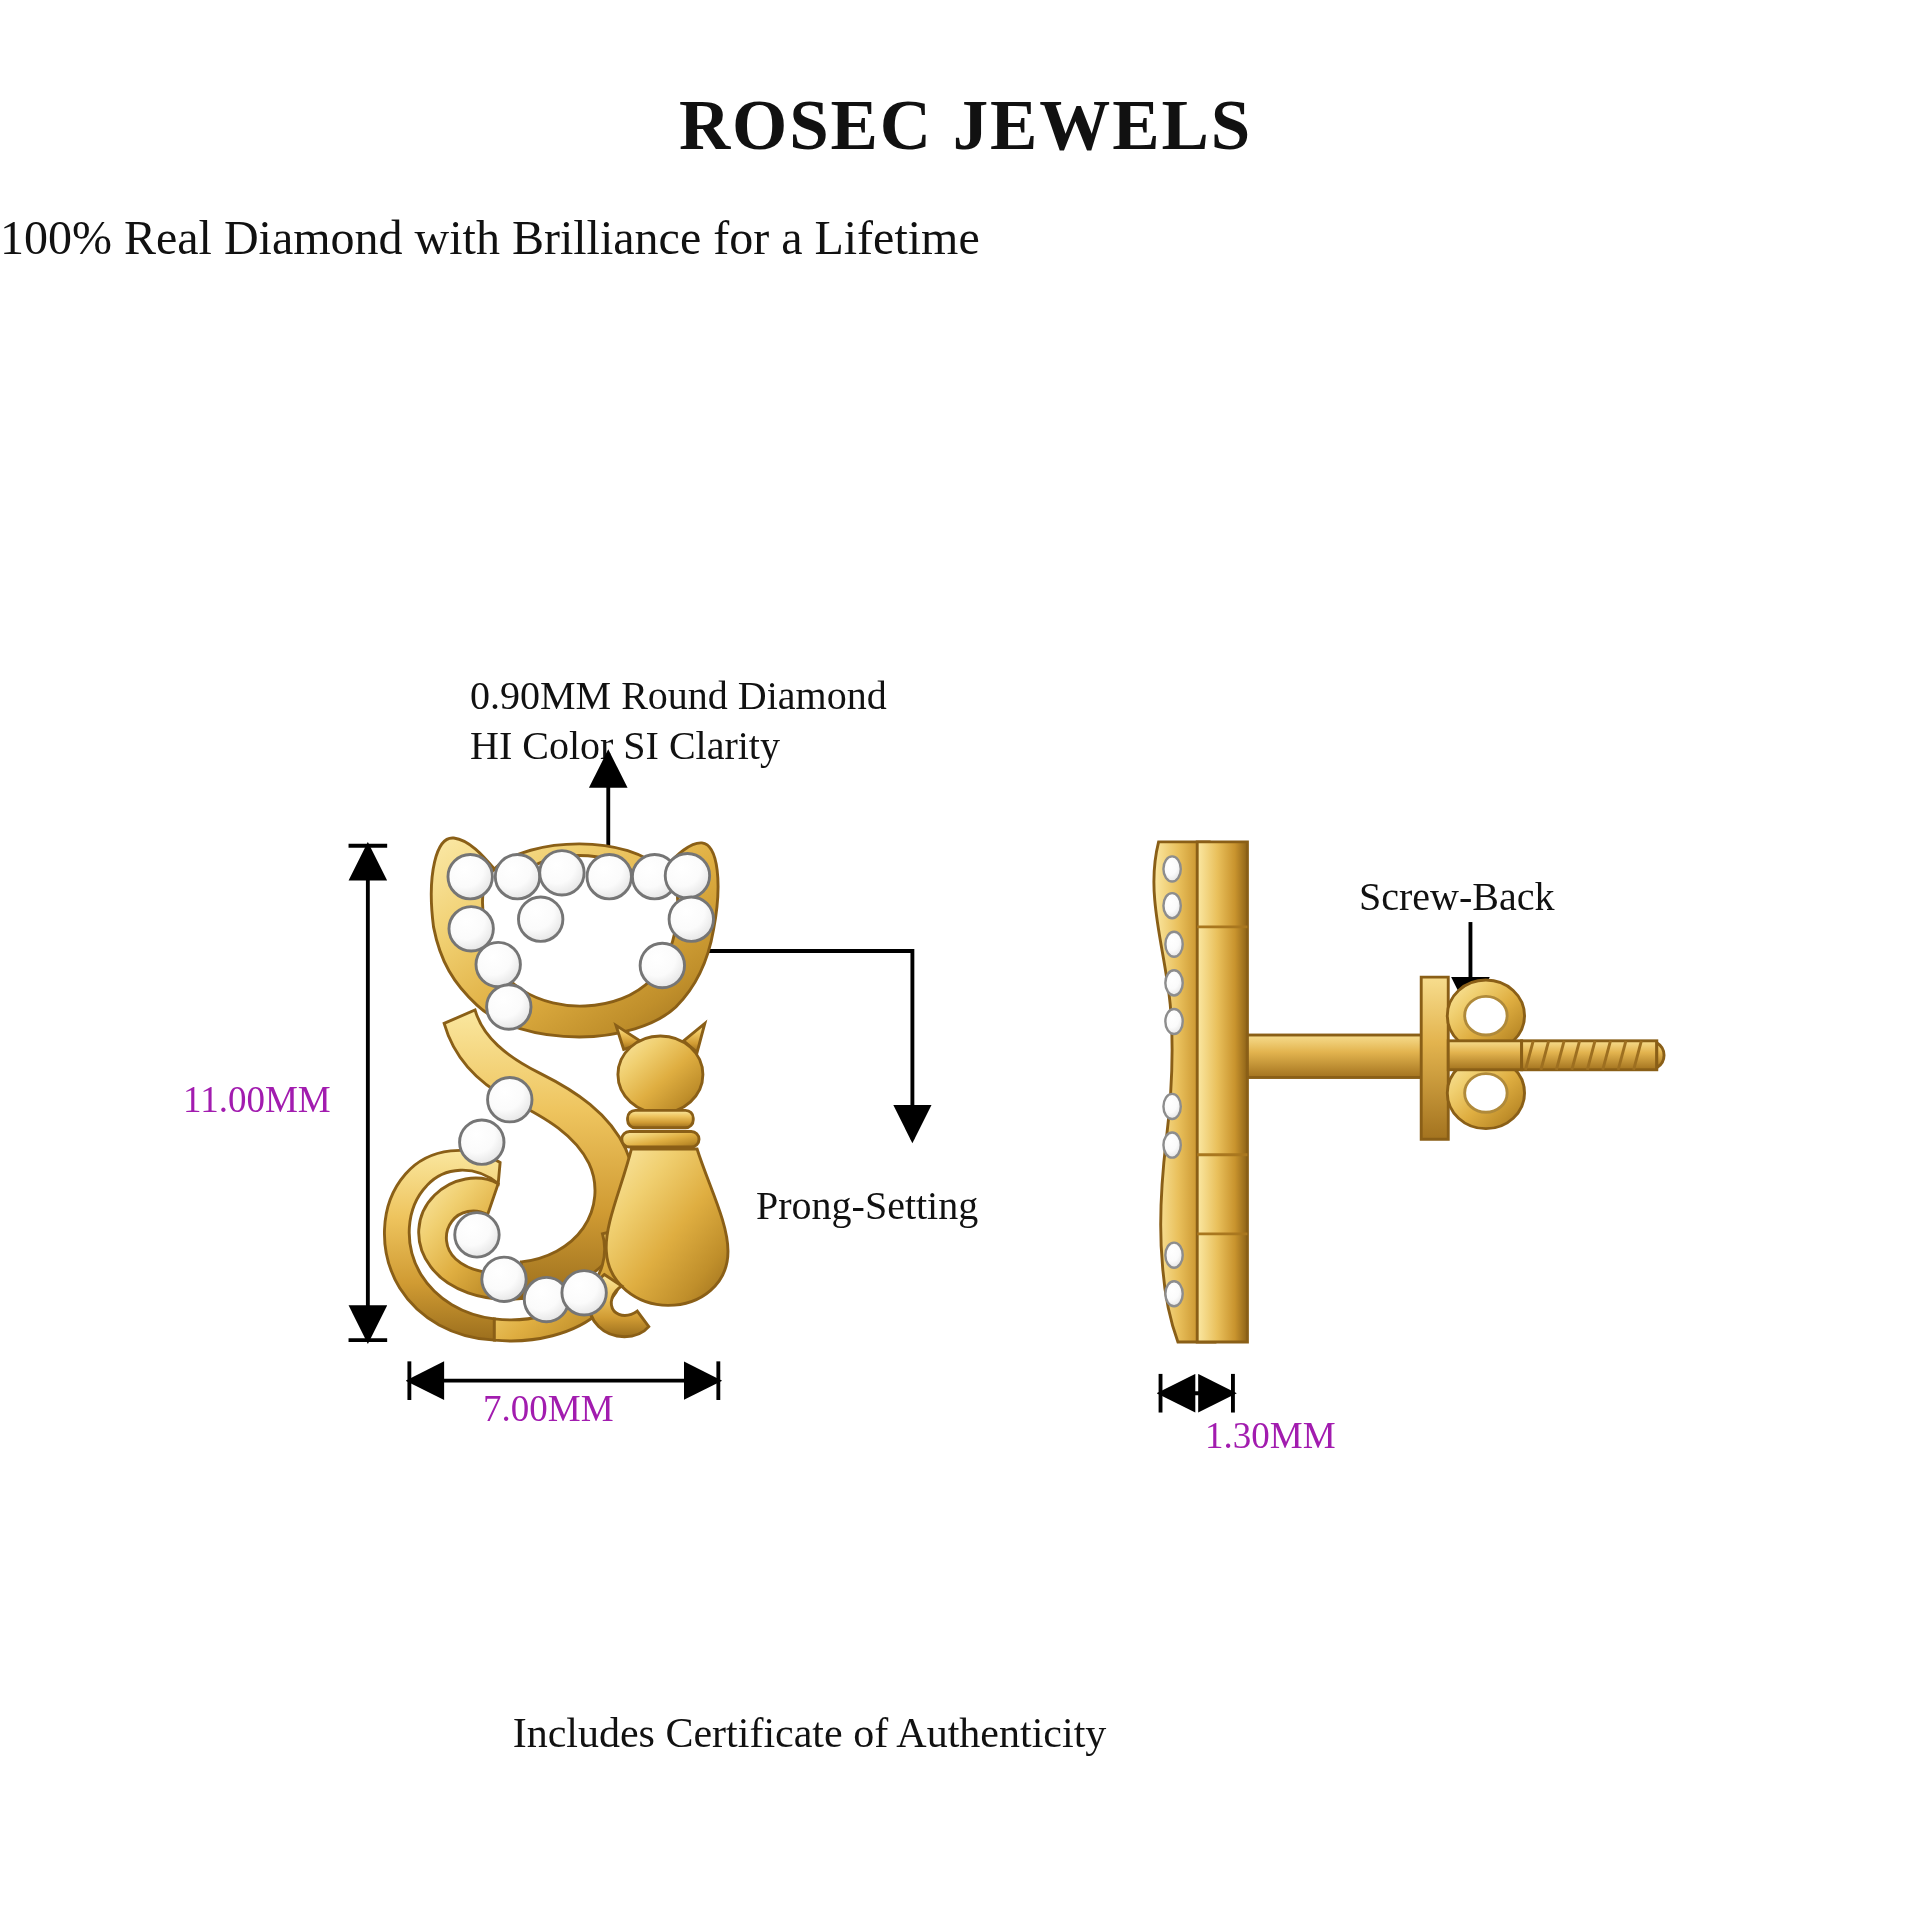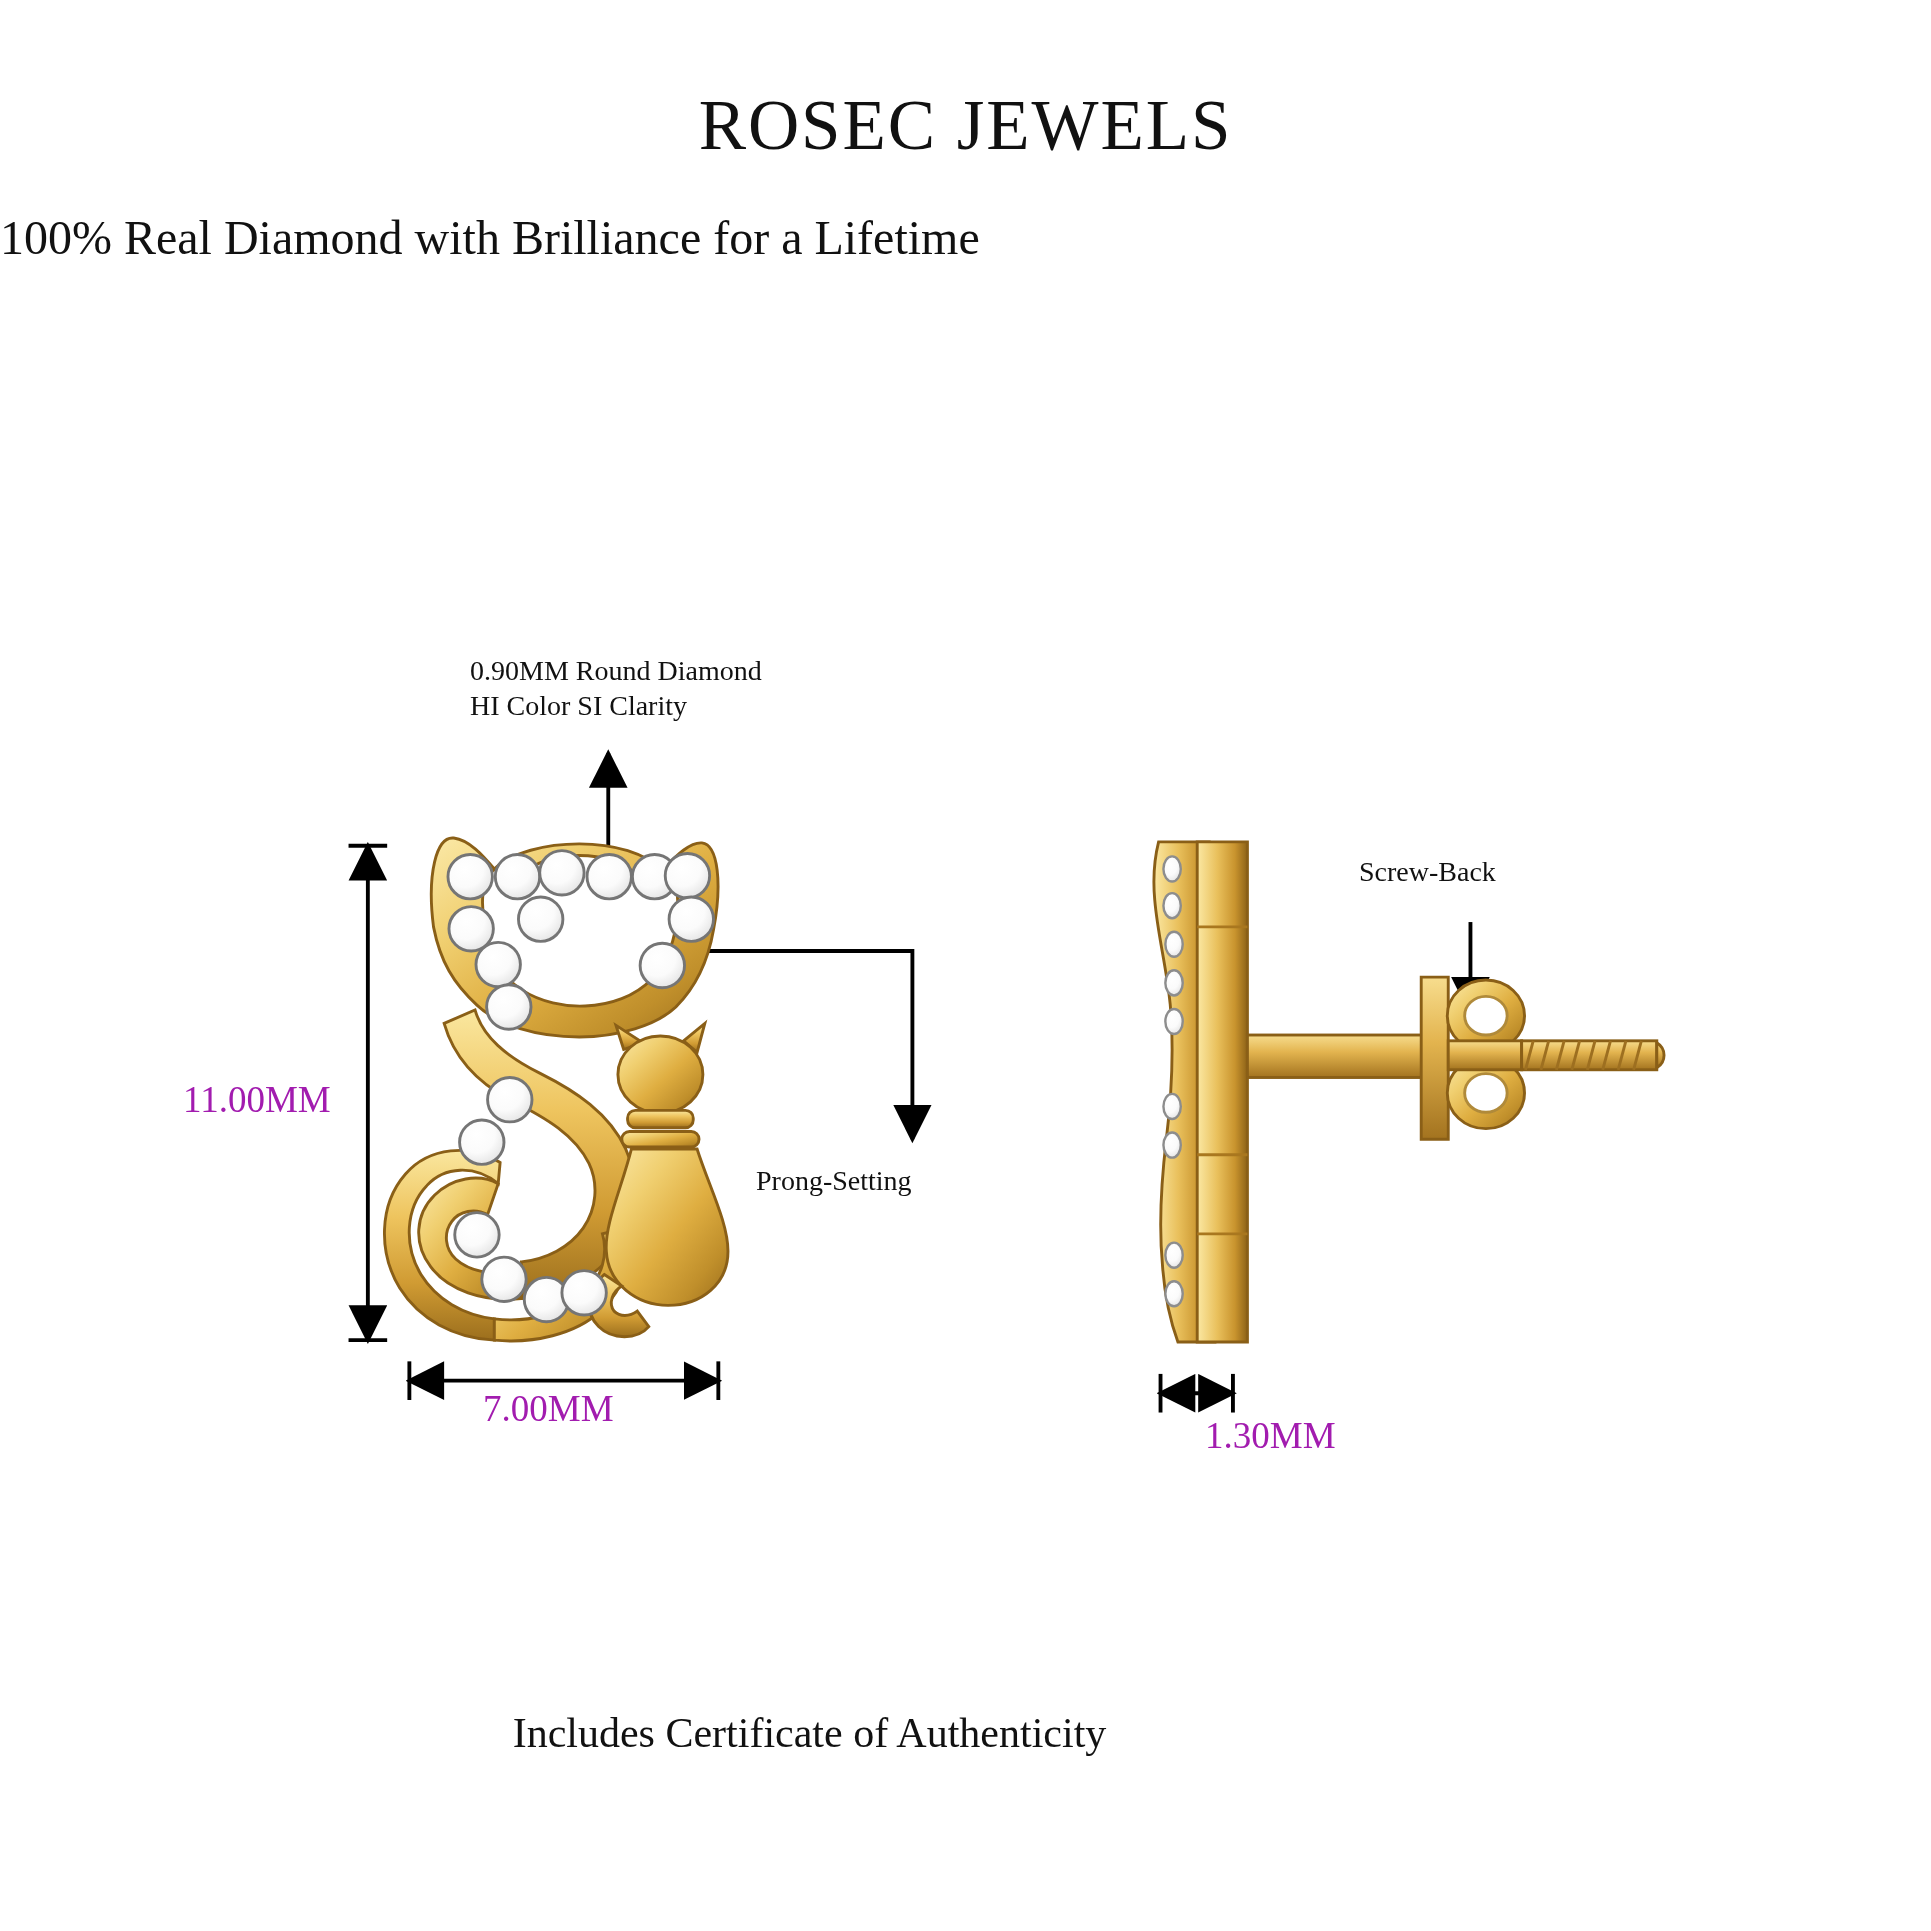--- a/index.html
+++ b/index.html
@@ -17,21 +17,21 @@
   }
   .brand-title {
     position: absolute;
     top: 85px;
     left: 0;
     width: 1931px;
     text-align: center;
     font-size: 71px;
     letter-spacing: 1.9px;
     color: #111111;
-    font-weight: 400;
+    font-weight: 700;
   }
   .brand-subtitle {
     position: absolute;
     top: 210px;
     left: 0;
     width: 1931px;
     text-align: left;
     font-size: 48px;
     color: #111111;
     font-weight: 400;
@@ -40,24 +40,25 @@
     position: absolute;
     top: 1709px;
     left: 0;
     width: 1619px;
     text-align: center;
     font-size: 42px;
     color: #111111;
   }
   .annotation {
     position: absolute;
-    font-size: 28px;
+    font-size: 40px;
     line-height: 1.26;
     color: #111111;
     white-space: pre-line;
+    margin-top: 18px;
   }
   .ann-diamond { left: 470px; top: 653px; }
   .ann-prong   { left: 756px; top: 1163px; }
   .ann-screw   { left: 1359px; top: 854px; }
   .dim-label {
     position: absolute;
     font-size: 37px;
     color: #a21caf;
   }
   .dim-height { left: 183px; top: 1078px; }

